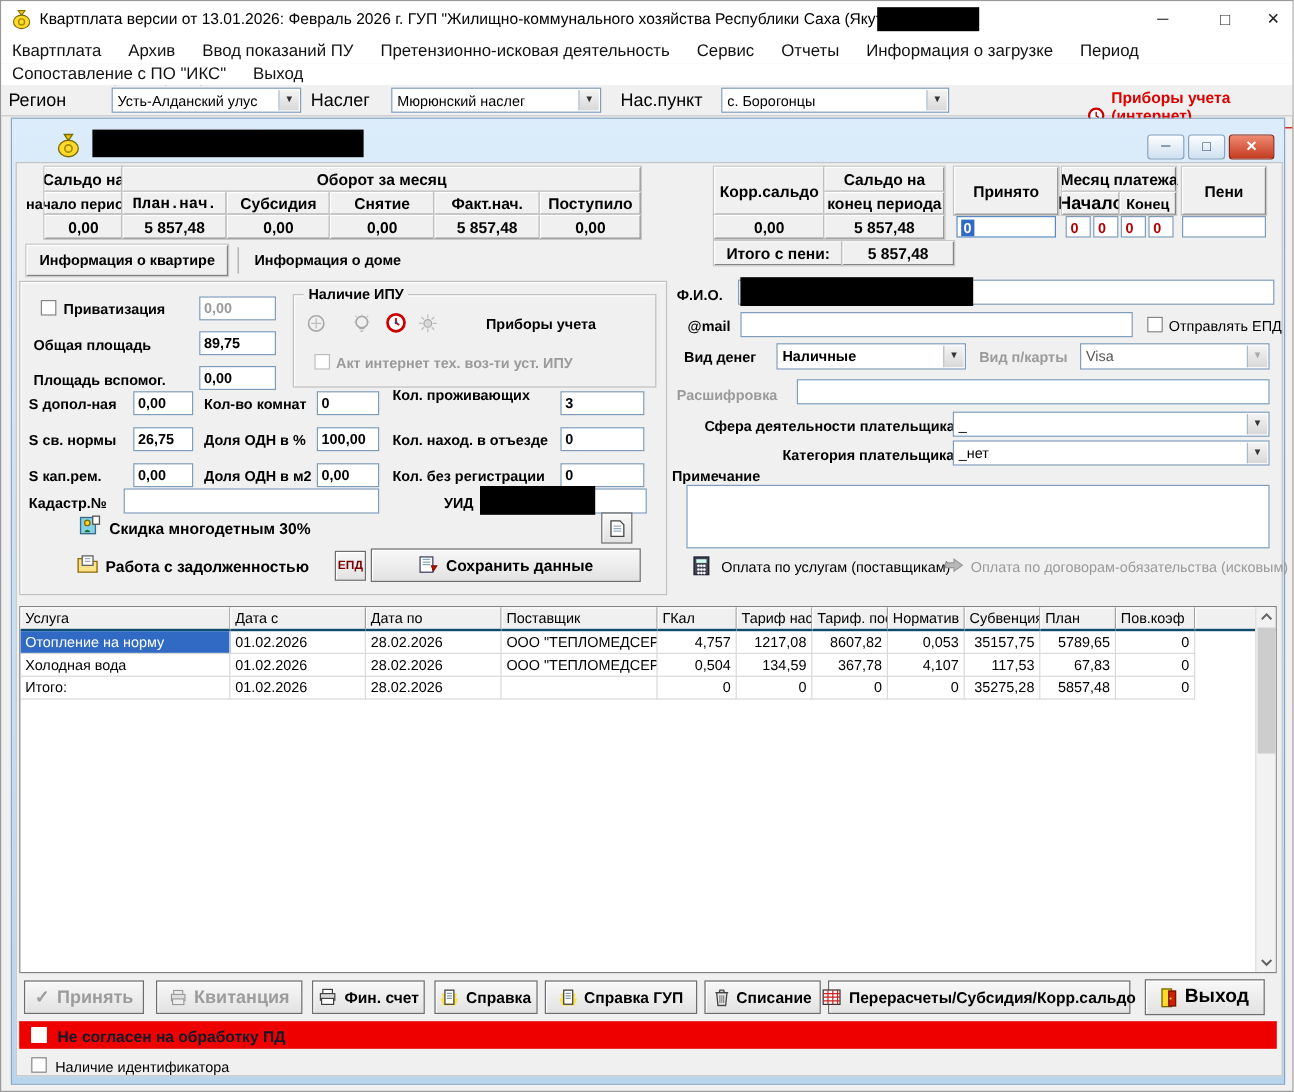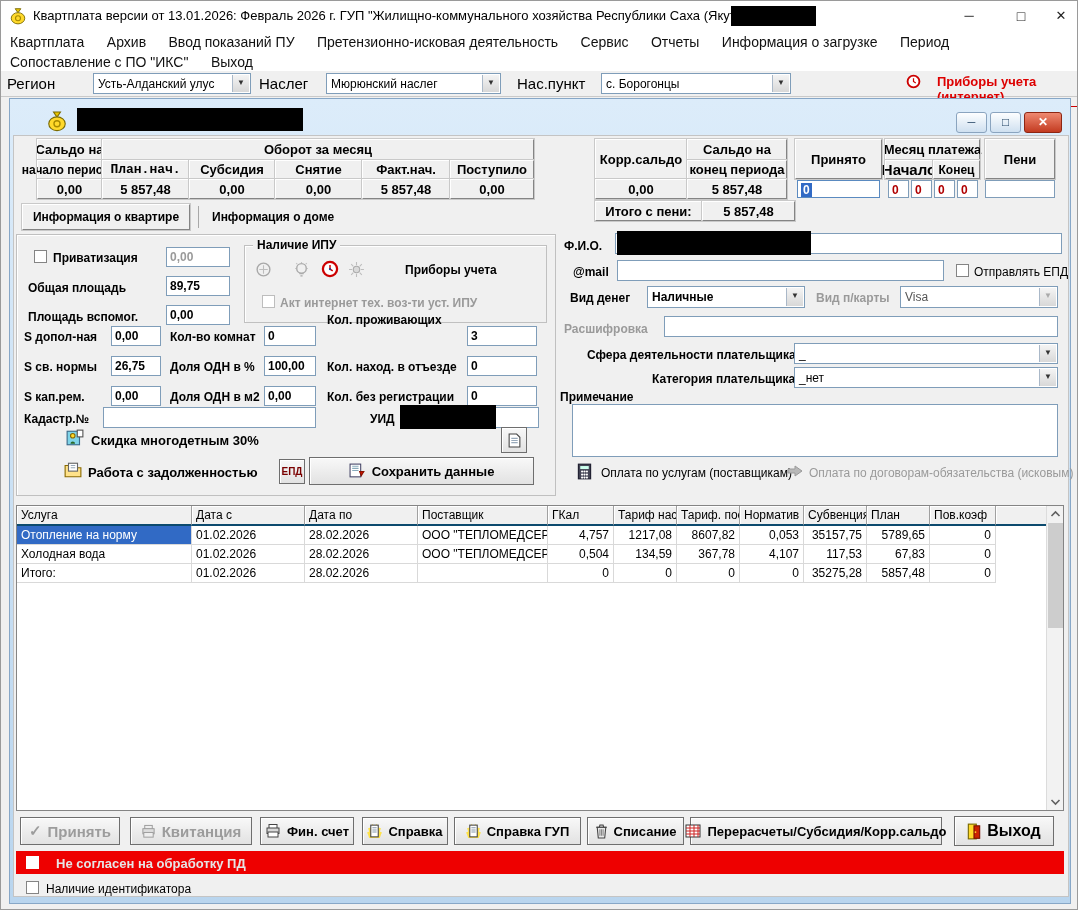--- a/index.html
+++ b/index.html
@@ -61,21 +61,21 @@
     <span class="mitem" style="padding-top:0;">Выход</span>
   </div>
 
   <div class="abs" style="left:0;top:70px;width:1078px;height:26px;background:#f0f0f0;border-bottom:1px solid #c9c9c9;">
     <span class="abs" style="left:6px;top:4px;font:15px 'Liberation Sans',sans-serif;">Регион</span>
     <span class="combo" style="left:92px;top:2px;width:158px;height:21px;"><span>Усть-Алданский улус</span><span class="cbtn">▼</span></span>
     <span class="abs" style="left:258px;top:4px;font:15px 'Liberation Sans',sans-serif;">Наслег</span>
     <span class="combo" style="left:325px;top:2px;width:175px;height:21px;"><span>Мюрюнский наслег</span><span class="cbtn">▼</span></span>
     <span class="abs" style="left:516px;top:4px;font:15px 'Liberation Sans',sans-serif;">Нас.пункт</span>
     <span class="combo" style="left:600px;top:2px;width:190px;height:21px;"><span>с. Борогонцы</span><span class="cbtn">▼</span></span>
-    <span class="abs" style="left:905px;top:3px;display:flex;gap:16px;align-items:flex-start;border-bottom:1px solid #cc0000;padding-bottom:2px;">
+    <span class="abs" style="left:905px;top:3px;display:flex;gap:5px;align-items:flex-end;border-bottom:1px solid #cc0000;padding-bottom:2px;">
       <span>
           <svg width="15" height="15" viewBox="0 0 16 16">
             <circle cx="8" cy="8" r="6.3" fill="#fff" stroke="#cc0000" stroke-width="2"></circle>
             <path d="M8 4.5V8l2.4 1.6" stroke="#cc0000" stroke-width="1.3" fill="none"></path>
           </svg>
         </span>
       <span style="font:bold 13px 'Liberation Sans',sans-serif;color:#dd0000;">Приборы учета (интернет)</span>
     </span>
   </div>
 
@@ -176,21 +176,21 @@
         </svg>
       </span>
     <span class="lbl" style="left:395px;top:164px;">Приборы учета</span>
     <span class="chk" style="left:252px;top:196px;border-color:#bdbdbd;"></span>
     <span class="lbl glbl" style="left:270px;top:197px;">Акт интернет тех. воз-ти уст. ИПУ</span>
 
     <span class="lbl" style="left:14px;top:231px;">S допол-ная</span>
     <div class="inp" style="left:101px;top:227px;width:50px;height:20px;">0,00</div>
     <span class="lbl" style="left:160px;top:231px;">Кол-во комнат</span>
     <div class="inp" style="left:254px;top:227px;width:52px;height:20px;">0</div>
-    <span class="lbl" style="left:317px;top:214px;">Кол. проживающих</span>
+    <span class="lbl" style="left:317px;top:223px;">Кол. проживающих</span>
     <div class="inp" style="left:457px;top:227px;width:70px;height:20px;">3</div>
 
     <span class="lbl" style="left:14px;top:261px;">S св. нормы</span>
     <div class="inp" style="left:101px;top:257px;width:50px;height:20px;">26,75</div>
     <span class="lbl" style="left:160px;top:261px;">Доля ОДН в %</span>
     <div class="inp" style="left:254px;top:257px;width:52px;height:20px;">100,00</div>
     <span class="lbl" style="left:317px;top:261px;">Кол. наход. в отъезде</span>
     <div class="inp" style="left:457px;top:257px;width:70px;height:20px;">0</div>
 
     <span class="lbl" style="left:14px;top:291px;">S кап.рем.</span>
@@ -433,20 +433,20 @@
             <rect x="1" y="1" width="7" height="13" fill="#ffd92b" stroke="#7a6a00"></rect>
             <rect x="6" y="2.5" width="5" height="11" fill="#cc2200" stroke="#7a1100"></rect>
             <circle cx="7.3" cy="8" r="0.8" fill="#ffd92b"></circle>
           </svg>
         </span>
       <span>Выход</span>
     </div>
 
     <div class="abs" style="left:6px;top:752px;width:1048px;height:23px;background:#ee0000;">
       <span class="chk" style="left:10px;top:5px;border-color:#fff;"></span>
-      <span class="abs" style="left:40px;top:5px;font:bold 13px 'Liberation Sans',sans-serif;color:#e5e5e5;white-space:nowrap;">Не согласен на обработку ПД</span>
+      <span class="abs" style="left:32px;top:5px;font:bold 13px 'Liberation Sans',sans-serif;color:#0f172a;white-space:nowrap;">Не согласен на обработку ПД</span>
     </div>
 
     <span class="chk" style="left:16px;top:782px;"></span>
     <span class="abs" style="left:36px;top:783px;font:12px 'Liberation Sans',sans-serif;white-space:nowrap;">Наличие идентификатора</span>
   </div>
 
 </div>
 
 </body></html>

